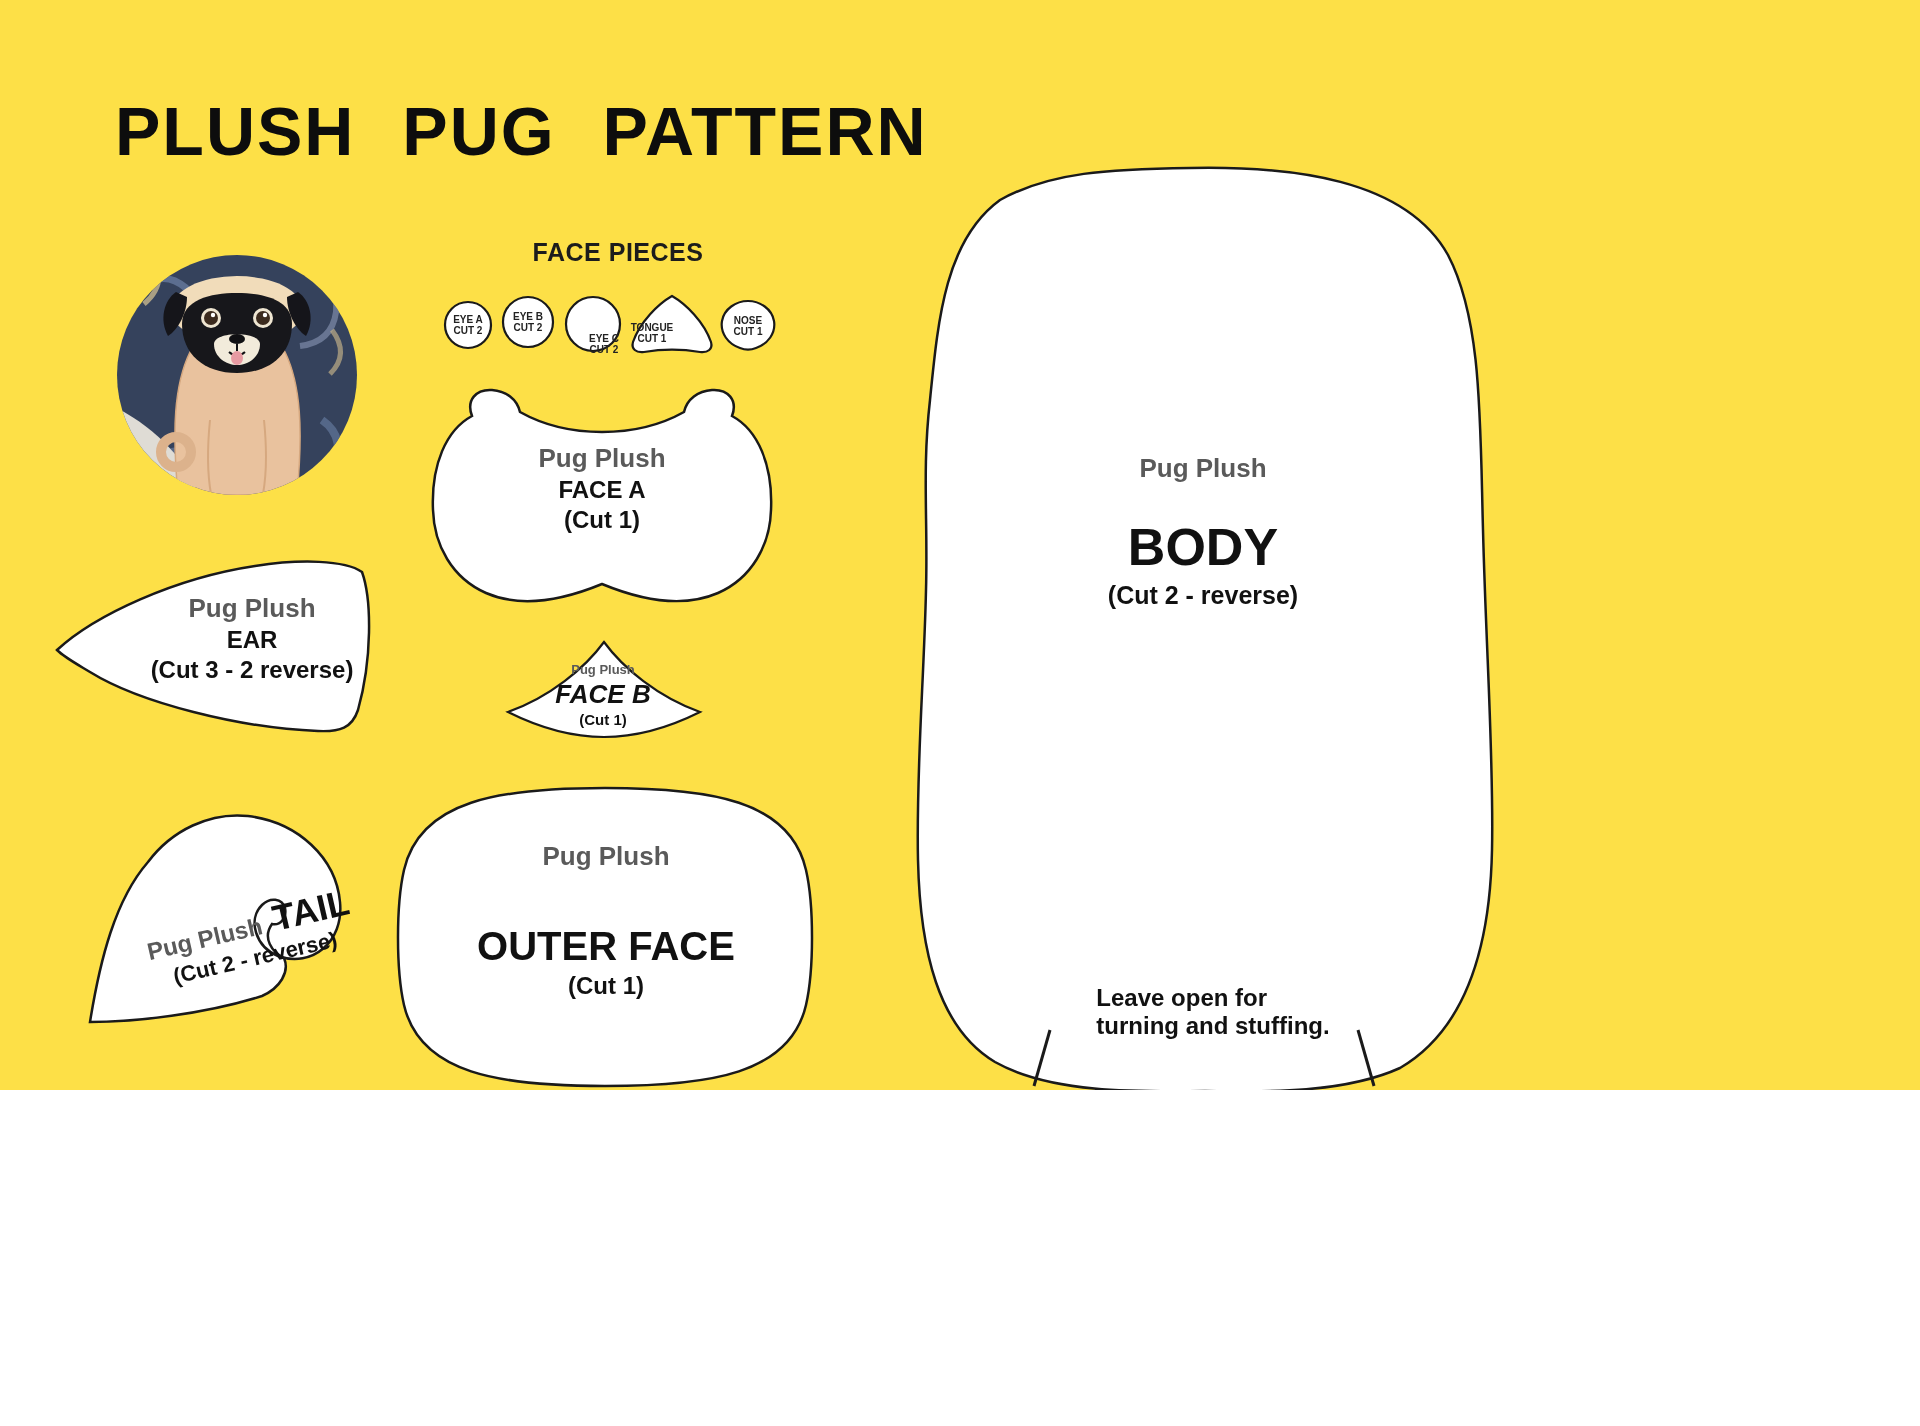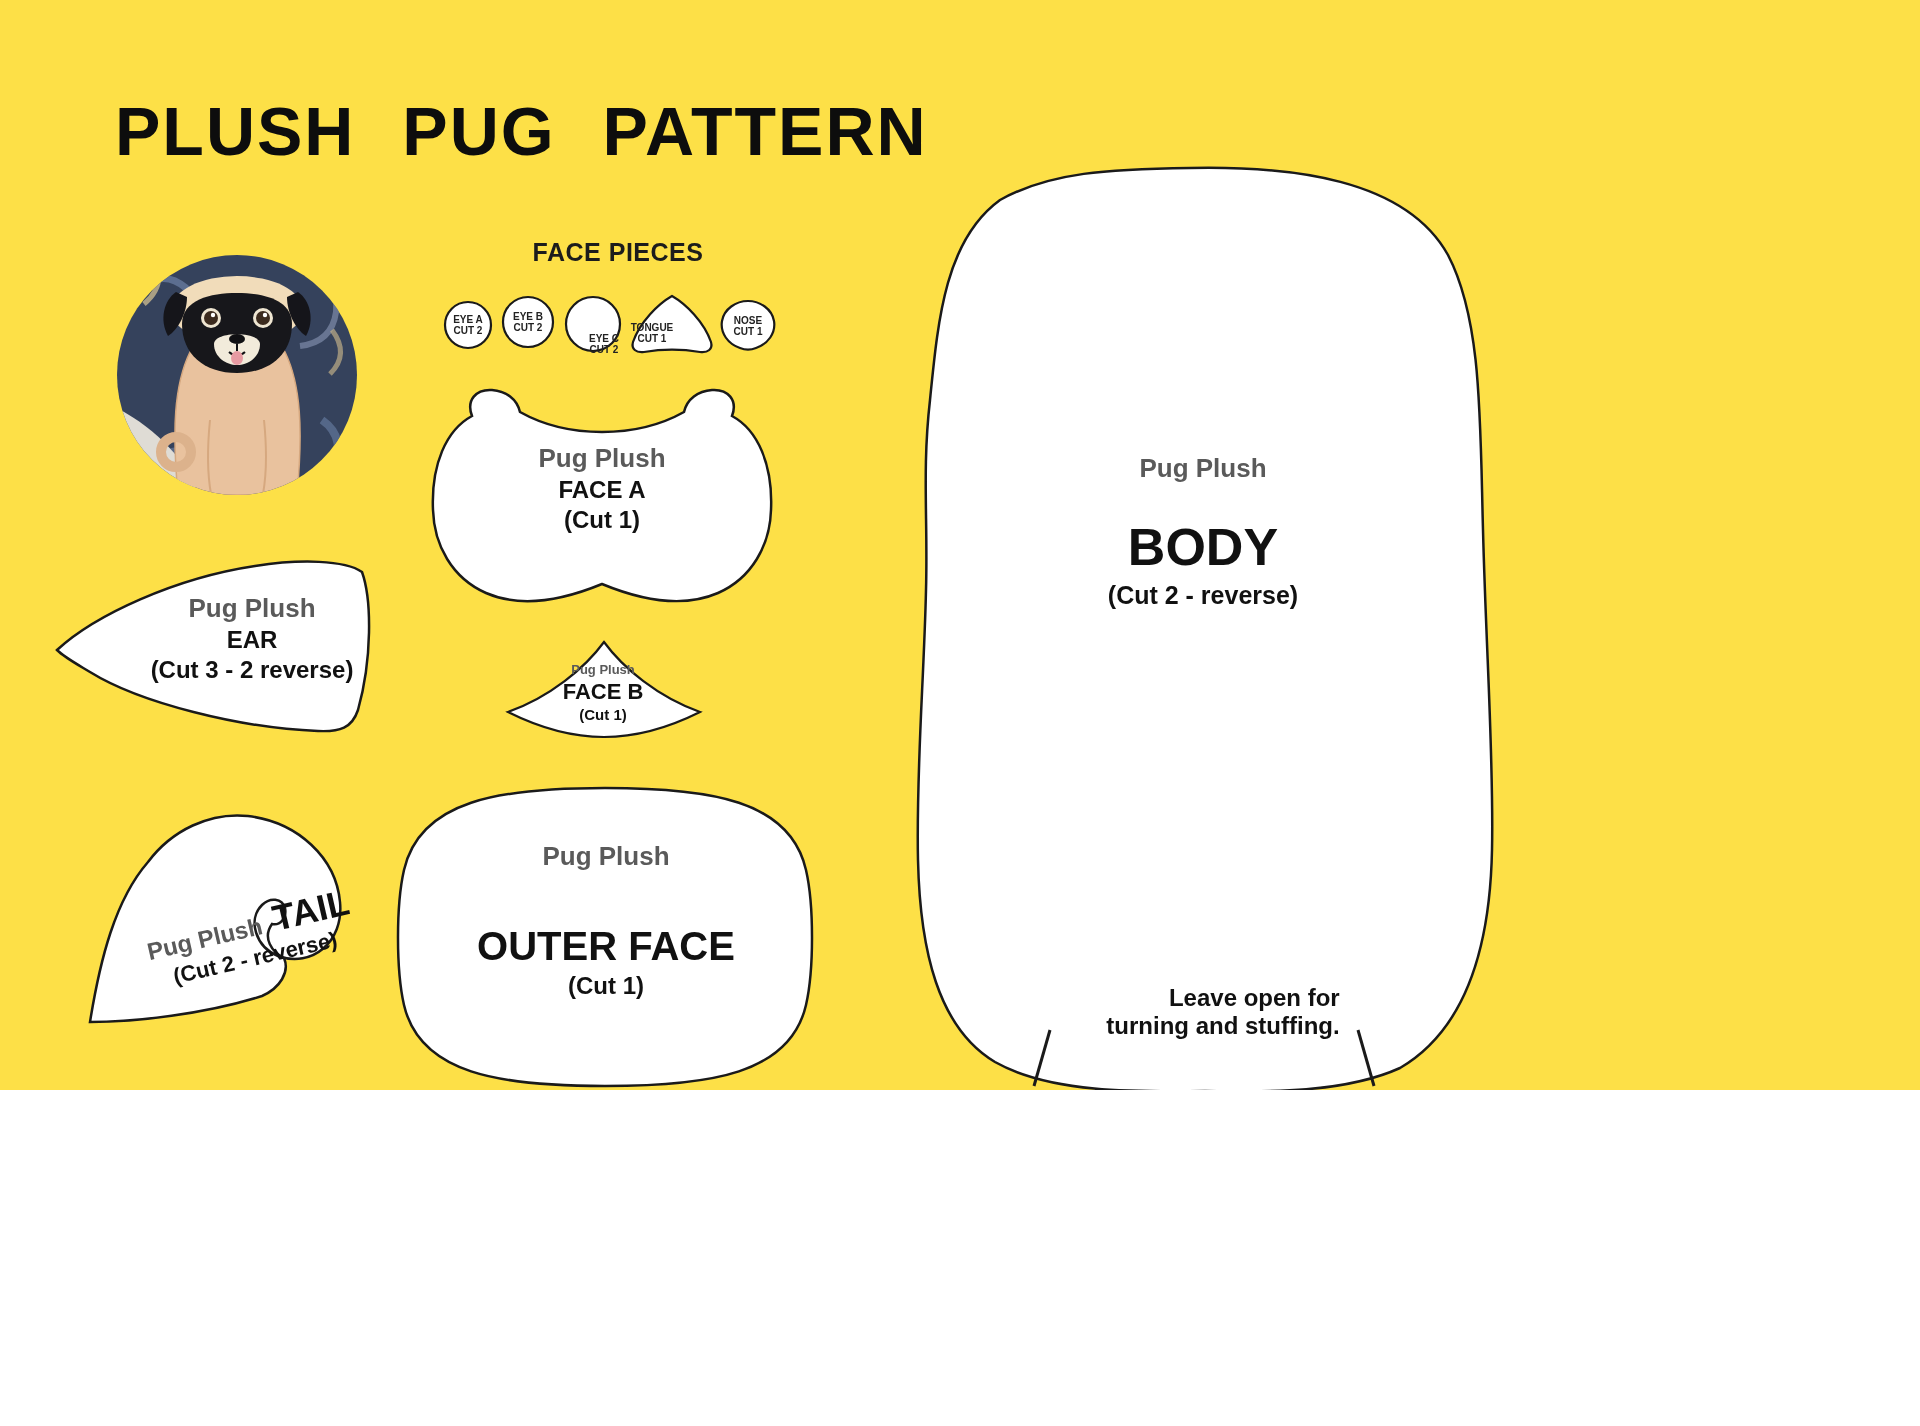--- a/index.html
+++ b/index.html
@@ -18,40 +18,40 @@
     font-size:25px; font-weight:700; color:#1c1c1c; letter-spacing:0.5px;
   }
   .label-col {
     position:absolute; transform:translateX(-50%);
     text-align:center; line-height:1.25; white-space:nowrap;
   }
   .brand { color:#5a5a5a; font-size:26px; font-weight:600; }
   .name  { color:#111;    font-size:24px; font-weight:700; }
   .cut   { color:#111;    font-size:24px; font-weight:600; }
   .label-col.small .brand { font-size:13px; }
-  .label-col.small .name  { font-size:22px; }
+  .label-col.small .name  { font-size:26px;font-style:italic; }
   .label-col.small .cut   { font-size:15px; }
   .label-col.body-label .name { font-size:52px; margin-top:30px; }
   .label-col.body-label .cut  { font-size:25px; }
   .label-col.outer-face-label .name { margin-top:48px; font-size:40px; }
   .chip-label {
     position:absolute; transform:translate(-50%,-50%);
     text-align:center; font-size:10px; font-weight:600; line-height:11px; color:#222;
     white-space:nowrap;
   }
   .tail-label {
     position:absolute; transform:rotate(-13deg); transform-origin:left top;
     text-align:center; white-space:nowrap;
   }
   .tail-line1 .brand { font-size:24px; margin-right:8px; }
   .tail-name { font-size:36px; font-weight:700; color:#111; }
   .tail-label .cut { font-size:22px; }
   .body-note {
-    position:absolute; transform:translateX(-50%); text-align:right;
-    font-size:24px; font-weight:700; line-height:28px; color:#111;margin-left:10px;
+    position:absolute; transform:translateX(-50%); text-align:left;
+    font-size:24px; font-weight:700; line-height:28px; color:#111;
   }
 </style>
 </head>
 <body>
 
 <div class="page">
 
   <svg class="pattern-svg" width="1920" height="1426" viewBox="0 0 1920 1426">
     <defs>
       <clipPath id="photoClip">

